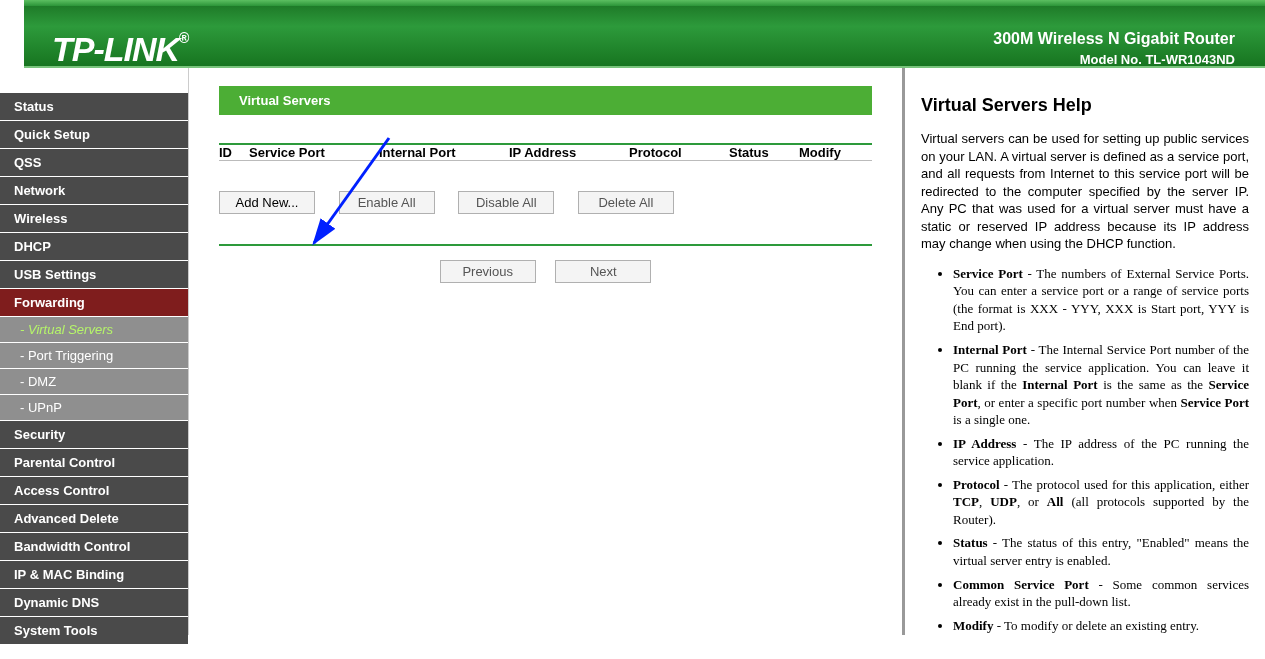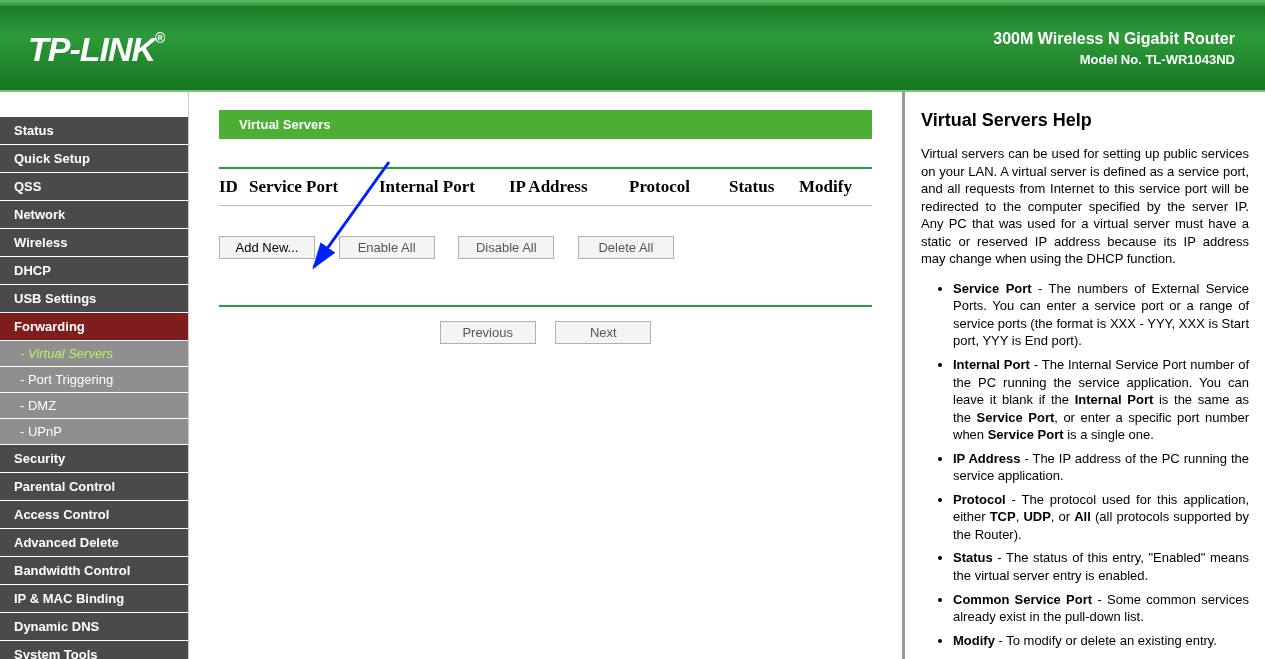--- a/index.html
+++ b/index.html
@@ -1,35 +1,36 @@
 <!DOCTYPE html>
 <html><head>
 <meta charset="utf-8">
 <style>
   * { box-sizing: border-box; }
   html, body { margin:0; padding:0; height:100%; width:1265px; font-family: Arial, Helvetica, sans-serif; font-size:13px; color:#000; background:#fff; }
   
   .header {
-    height:92px;
+    height:68px;
     background: linear-gradient(to bottom, #2f963a 0%, #1e7a28 8%, #2d9a3b 40%, #177520 100%);
     color:#fff;
     position:relative;
     border-bottom:2px solid #79c47c;
+    margin-left:24px;
   }
   .header .topstripe { height:6px; background: linear-gradient(to bottom, #5cbf61, #2b9438); }
   .logo { position:absolute; left:28px; top:30px; font-size:34px; font-weight:900; font-style:italic; letter-spacing:-1px; }
   .logo .reg { font-size:14px; vertical-align:top; font-style:normal; }
   .headright { position:absolute; right:30px; top:30px; text-align:right; }
   .headright .h1 { font-size:16px; font-weight:bold; }
   .headright .h2 { font-size:13px; font-weight:bold; margin-top:4px; }
   
   .wrap { display:flex; height:calc(100% - 92px); }
   .sidebar { width:188px; background:#fff; }
   .main { flex:1; background:#fff; padding:18px 30px 0 30px; position:relative; border-right:3px solid #999; border-left:1px solid #ccc; }
-  .help { width:360px; background:#fff; padding:18px 16px 0 16px; overflow:hidden; }
+  .help { width:360px; background:#fff; padding:18px 16px 0 16px; overflow:hidden;margin-top:9px; }
   
   .navsep { height:24px; background:#fff; }
   .navitem {
     background:#4a4a4a;
     color:#fff;
     font-weight:bold;
     padding:6px 14px;
     border-top:1px solid #fff;
     cursor:pointer;
     font-size:13px;
@@ -46,50 +47,50 @@
   .navsub.active { background:#8f8f8f; color:#b6f56a;font-style:italic; }
   
   .pgtitle {
     background:#4cae35;
     color:#fff;
     font-size:13px;
     font-weight:bold;
     padding:7px 20px;
   }
   .tblhead-row { border-top:2px solid #2d9a3b; border-bottom:1px solid #bbb; margin-top:28px; }
-  .tblhead { display:flex; padding:8px 0; font-weight:bold; font-size:17px;font-family:Liberation Serif, serif; }
+  .tblhead { display:flex; padding:0 0; font-weight:bold; font-size:13px; }
   .col-id { width:30px; }
   .col-sp { width:115px; }
   .col-gap1 { width:15px; }
   .col-ip { width:130px; }
   .col-addr { width:120px; }
   .col-proto { width:100px; }
   .col-status { width:70px; }
   .col-mod { width:60px; }
-  .btnrow { margin-top:30px; border-bottom:2px solid #2d9a3b; padding-bottom:46px; }
+  .btnrow { margin-top:30px; border-bottom:2px solid #2d9a3b; padding-bottom:30px; }
   .btnrow2 { margin-top:14px; text-align:center; }
   button.rbtn {
     font-family:inherit;
     font-size:13px;
     padding:3px 10px;
     background:#f4f4f4;
     border:1px solid #b0b0b0;
     color:#555;
     cursor:pointer;
     min-width:96px;
     margin-right:20px;
   }
   button.rbtn.primary { color:#000; }
   .btnrow2 button.rbtn { margin:0 8px; }
   
   .arrows { position:absolute; top:0; left:0; pointer-events:none; }
   
   .help h2 { font-size:18px; margin:0 0 14px 0; }
   .help p { margin:0 0 12px 0; text-align:justify; line-height:1.35; font-size:13px; }
-  .help ul { margin:0 0 12px 0; padding-left:32px; }
+  .help ul { margin:0 0 12px 0; padding-left:32px;font-family:Liberation Serif, serif; }
   .help li { margin-bottom:6px; line-height:1.35; text-align:justify; font-size:13px; }
   .help b { font-weight:bold; }
 </style>
 </head>
 <body>
 
 <div class="header">
   <div class="topstripe"></div>
   <div class="logo">
     <span>TP-LINK</span><span class="reg">®</span>

